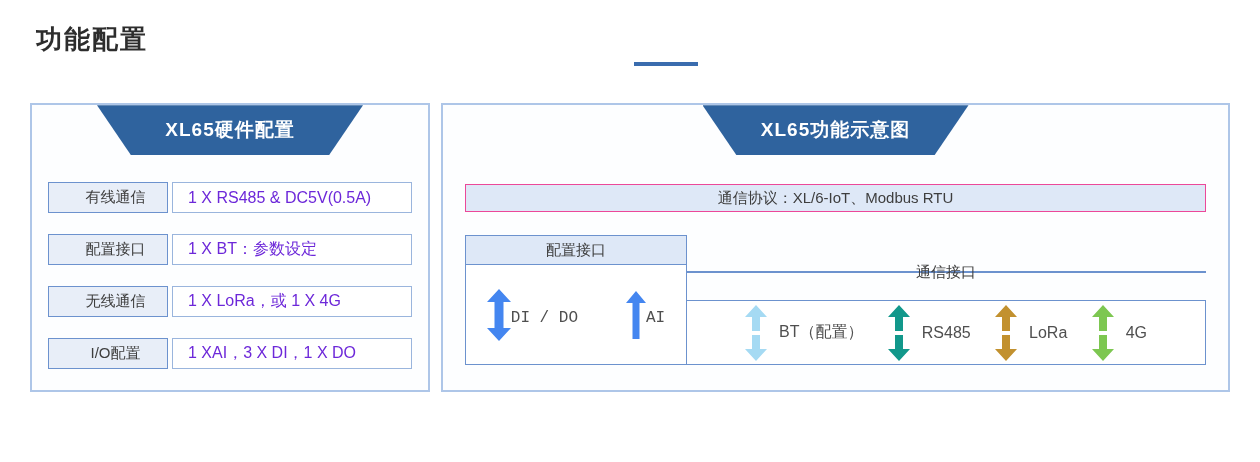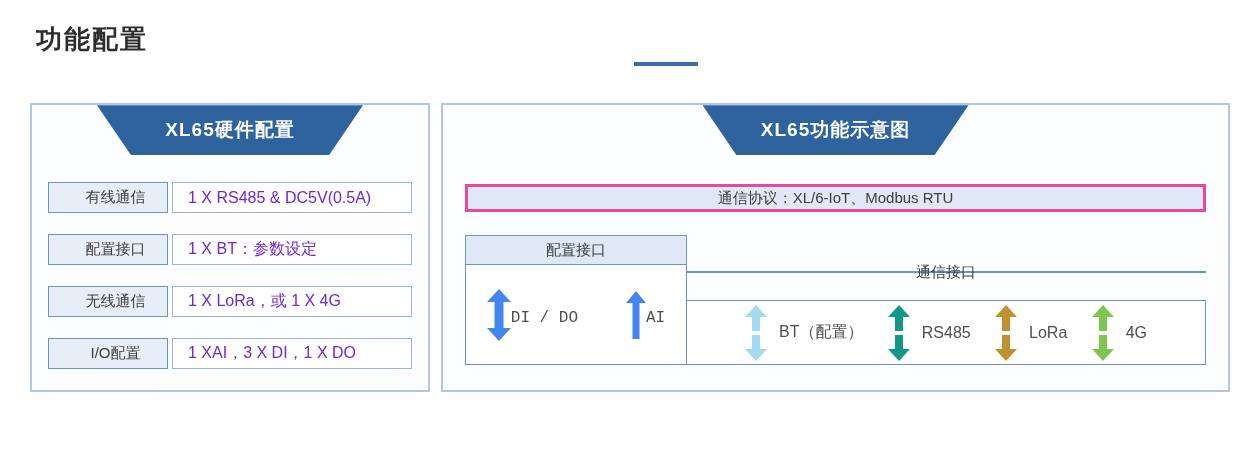--- a/index.html
+++ b/index.html
@@ -28,21 +28,21 @@
   .hw-row { display:flex; gap:4px; height:31px; margin-bottom:21px; }
   .hw-label { width:120px; background:#e8eef8; border:1px solid #6c92ce;
     display:flex; align-items:center; justify-content:center;
     font-size:15px; color:#3e3e3e;padding-left:15px; }
   .hw-value { flex:1; background:#ffffff; border:1px solid #9ab5dd;
     display:flex; align-items:center; padding-left:15px;
     font-size:16px; color:#6d28d9; }
 
   
   .protocol-bar { margin:29px 22px 0; height:28px; background:#dee8f7;
-    border:3px solid #ec4899; display:flex; align-items:center; justify-content:center;
+    border:1px solid #ec4899; display:flex; align-items:center; justify-content:center;
     font-size:15px; color:#3e3e3e; }
 
   .sig-table { margin:23px 22px 0; }
   .sig-head { display:flex; height:30px; }
   .sig-head-cell { background:#dee8f7; border:1px solid #6c92ce;
     display:flex; align-items:center; justify-content:center;
     font-size:15px; color:#3e3e3e; }
   .col-signal { width:222px; flex:none; }
   .col-comm   { flex:1; margin-left:-1px;margin-top:36px; }
   .sig-body { display:flex; height:101px; margin-top:-1px; }

